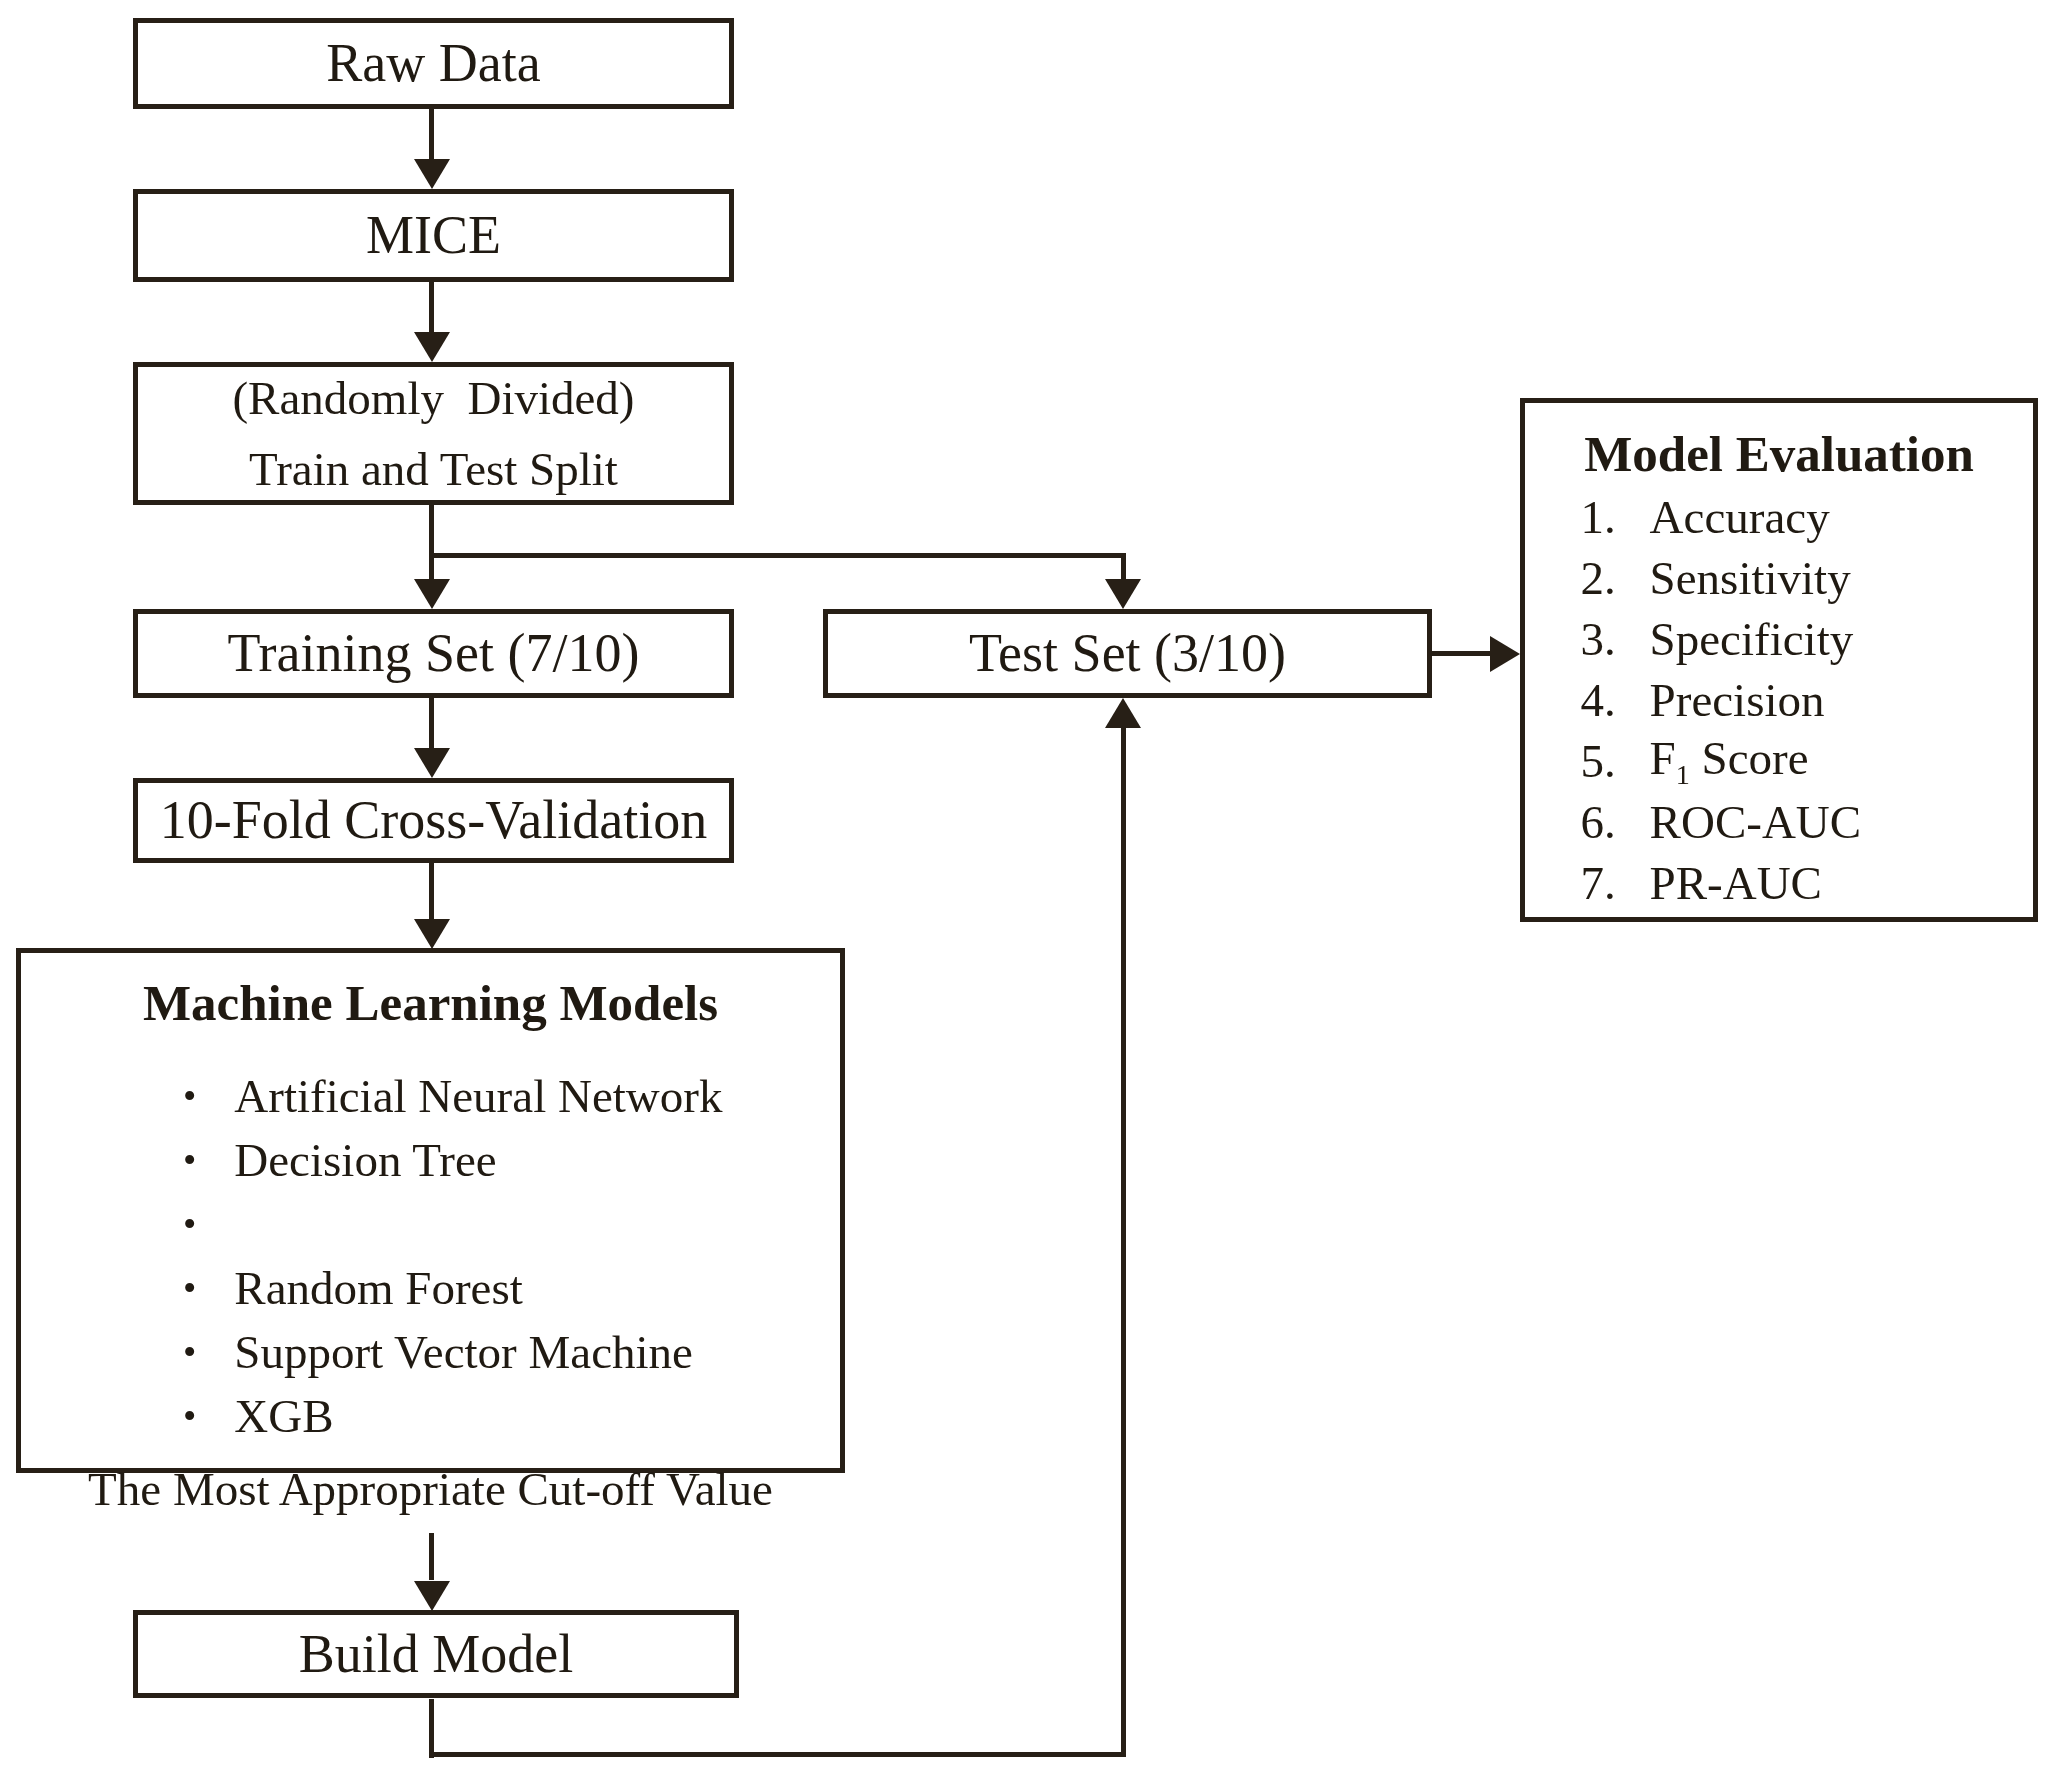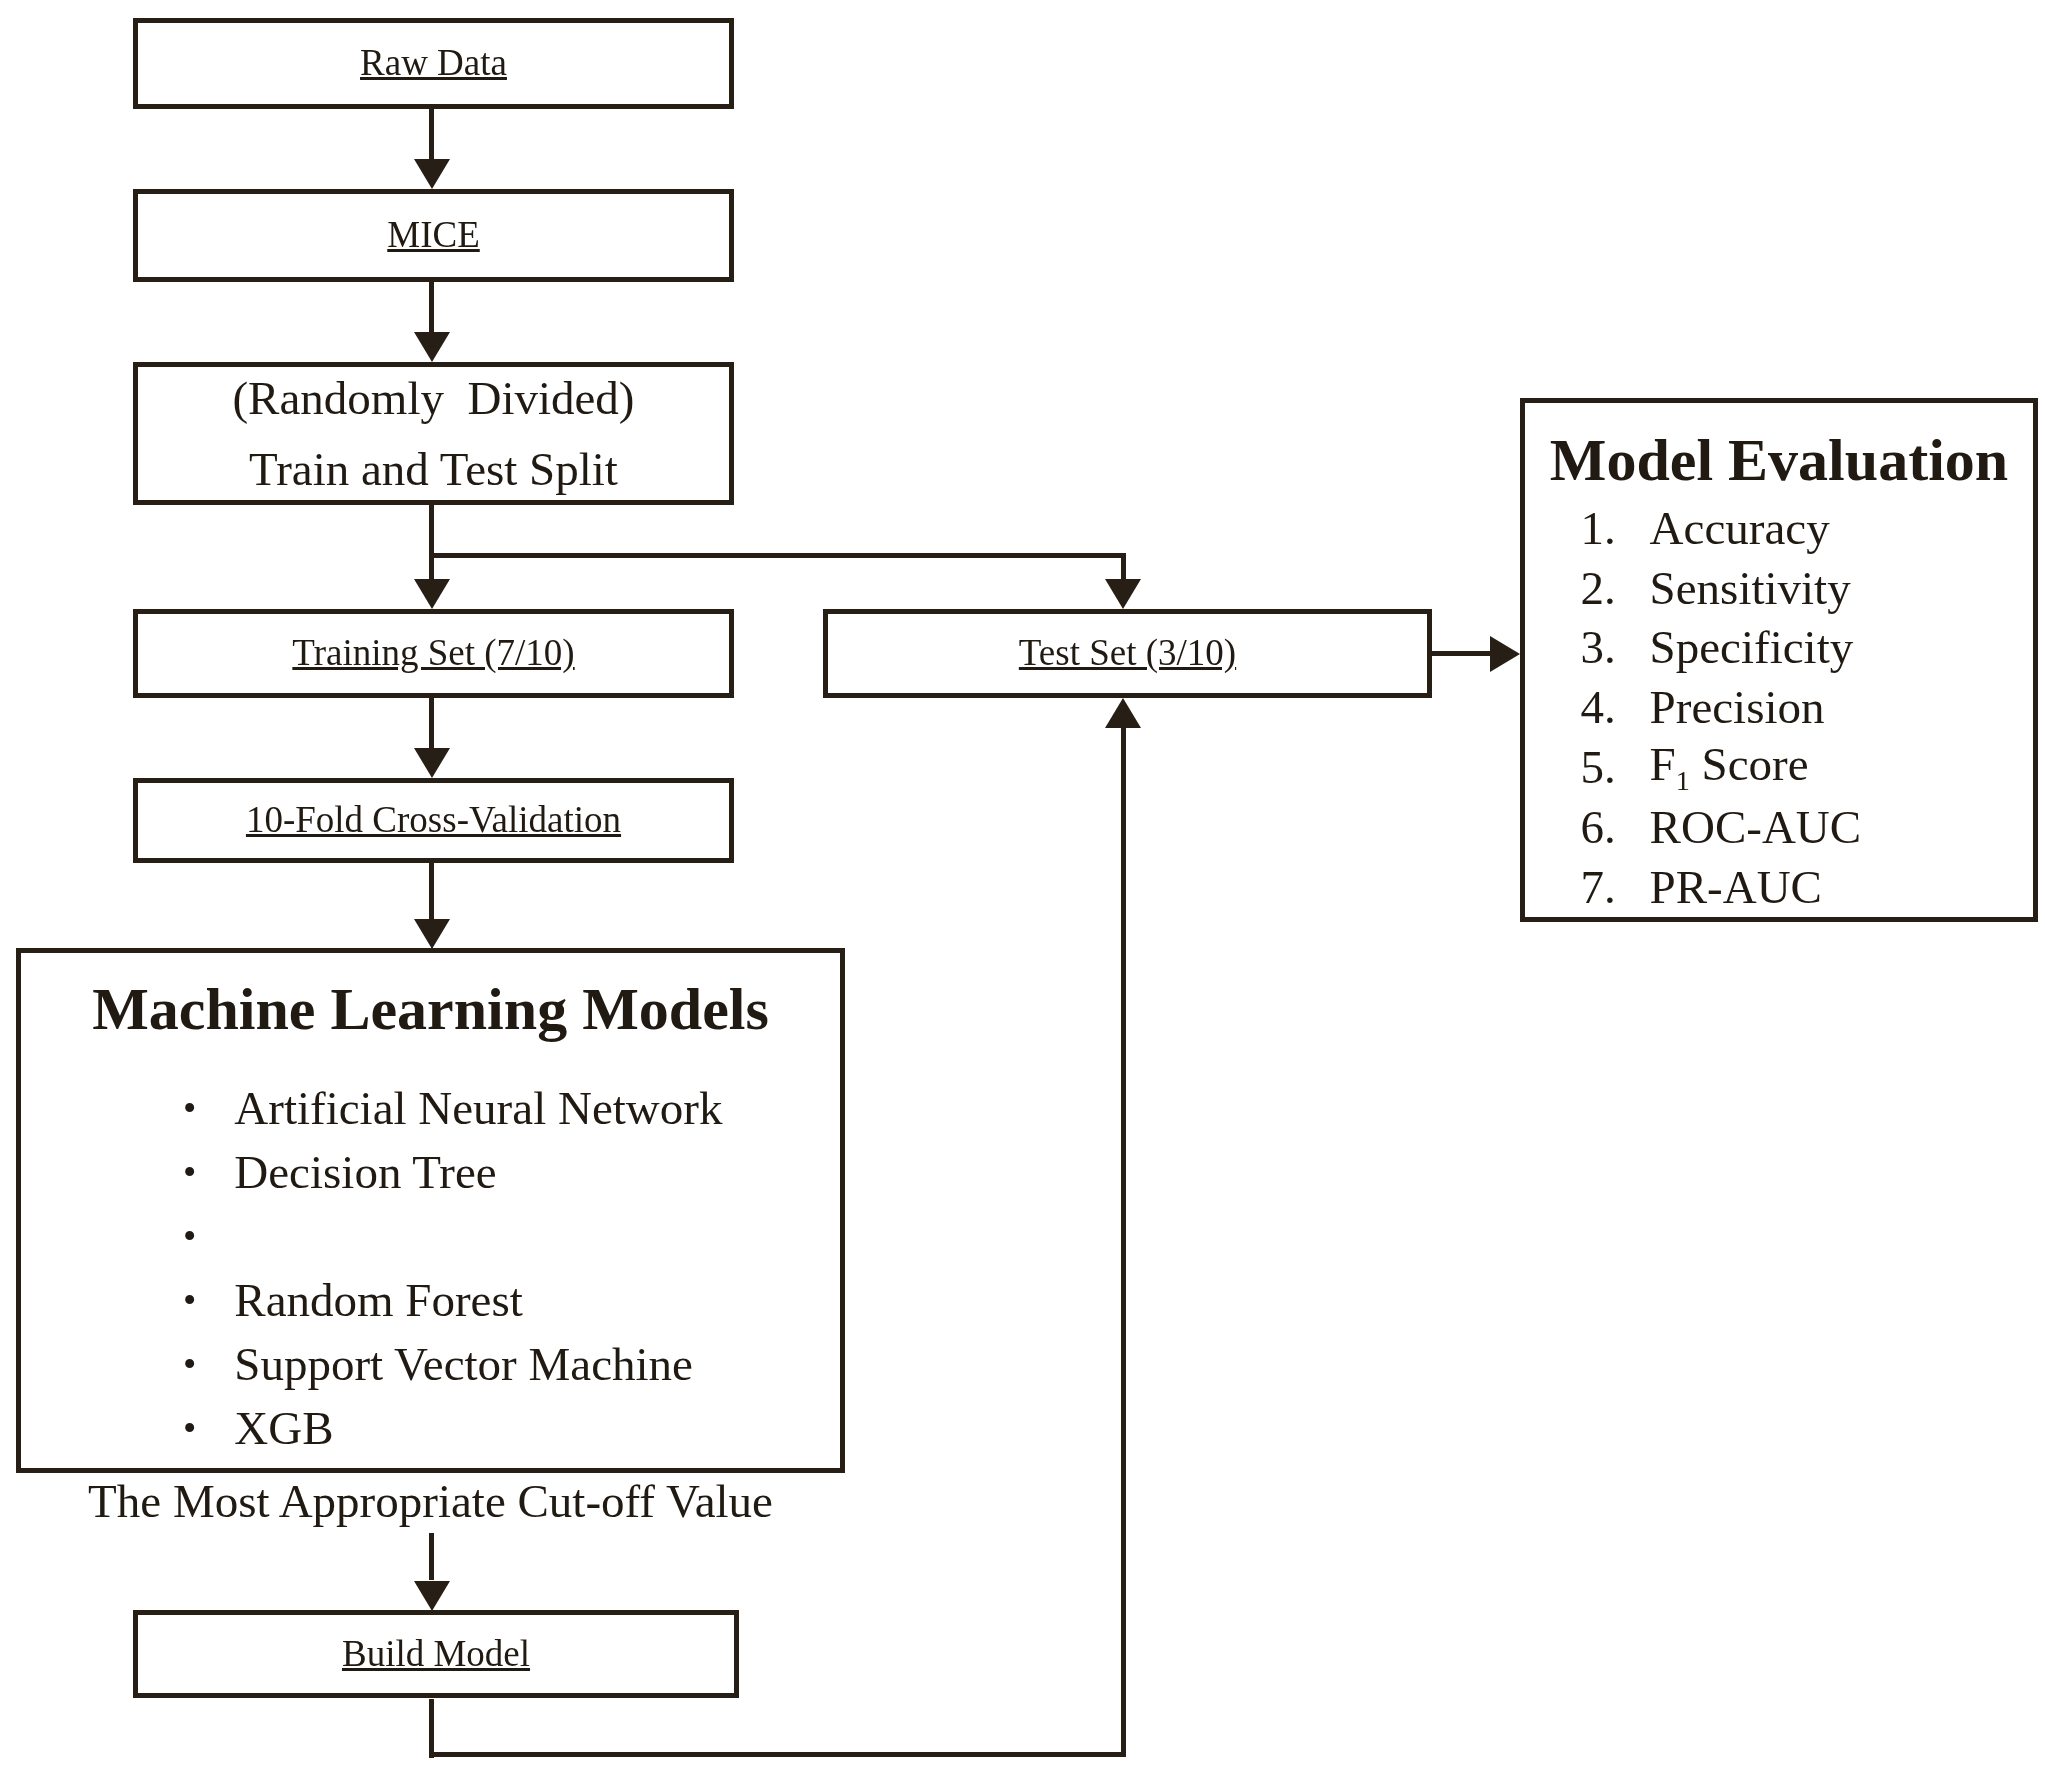--- a/index.html
+++ b/index.html
@@ -21,23 +21,23 @@
     position:absolute;
     box-sizing:border-box;
     background:var(--paper);
     border:5.3px solid var(--ink);
     display:flex;
     flex-direction:column;
     align-items:center;
     justify-content:center;
     text-align:center;
   }
-  .lbl{font-size:37px;line-height:1.3;text-decoration:underline;}
+  .lbl{font-size:54px;line-height:1.3;}
   .lbl2{font-size:47px;line-height:1.5;white-space:pre;}
-  .bold-title{font-size:60px;font-weight:700;line-height:1.25;}
+  .bold-title{font-size:51px;font-weight:700;line-height:1.25;}
   
   .v,.h{position:absolute;background:var(--ink);}
   .v{width:5.3px;}
   .h{height:5.3px;}
   
   .ah{position:absolute;width:0;height:0;}
   .ah.down{border-left:18px solid transparent;border-right:18px solid transparent;border-top:30px solid var(--ink);}
   .ah.up{border-left:18px solid transparent;border-right:18px solid transparent;border-bottom:30px solid var(--ink);}
   .ah.right{border-top:18px solid transparent;border-bottom:18px solid transparent;border-left:30px solid var(--ink);}
 

